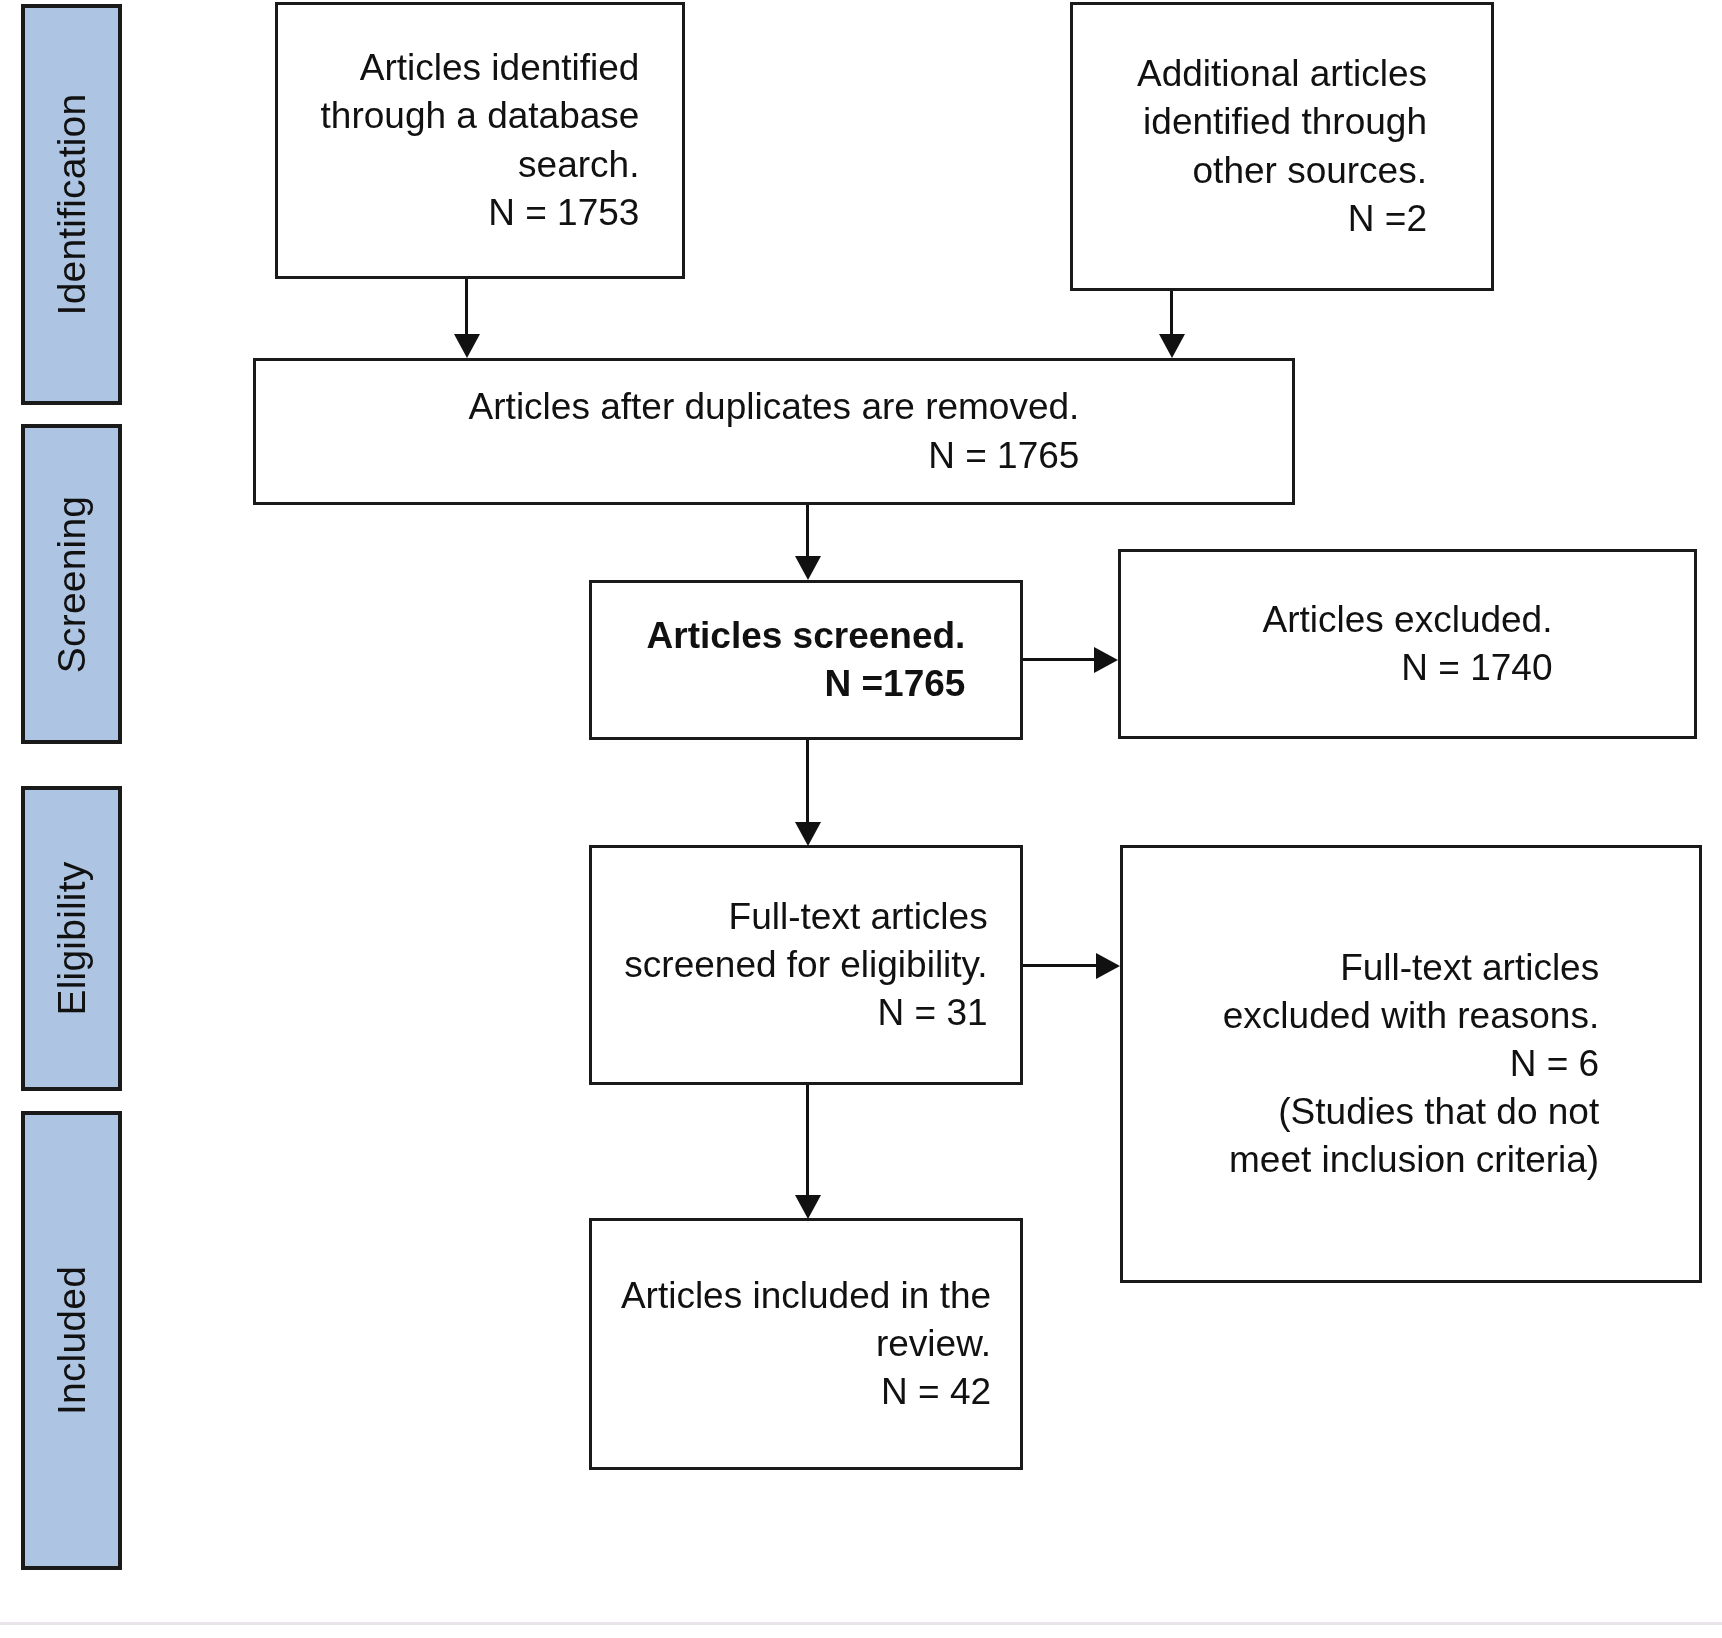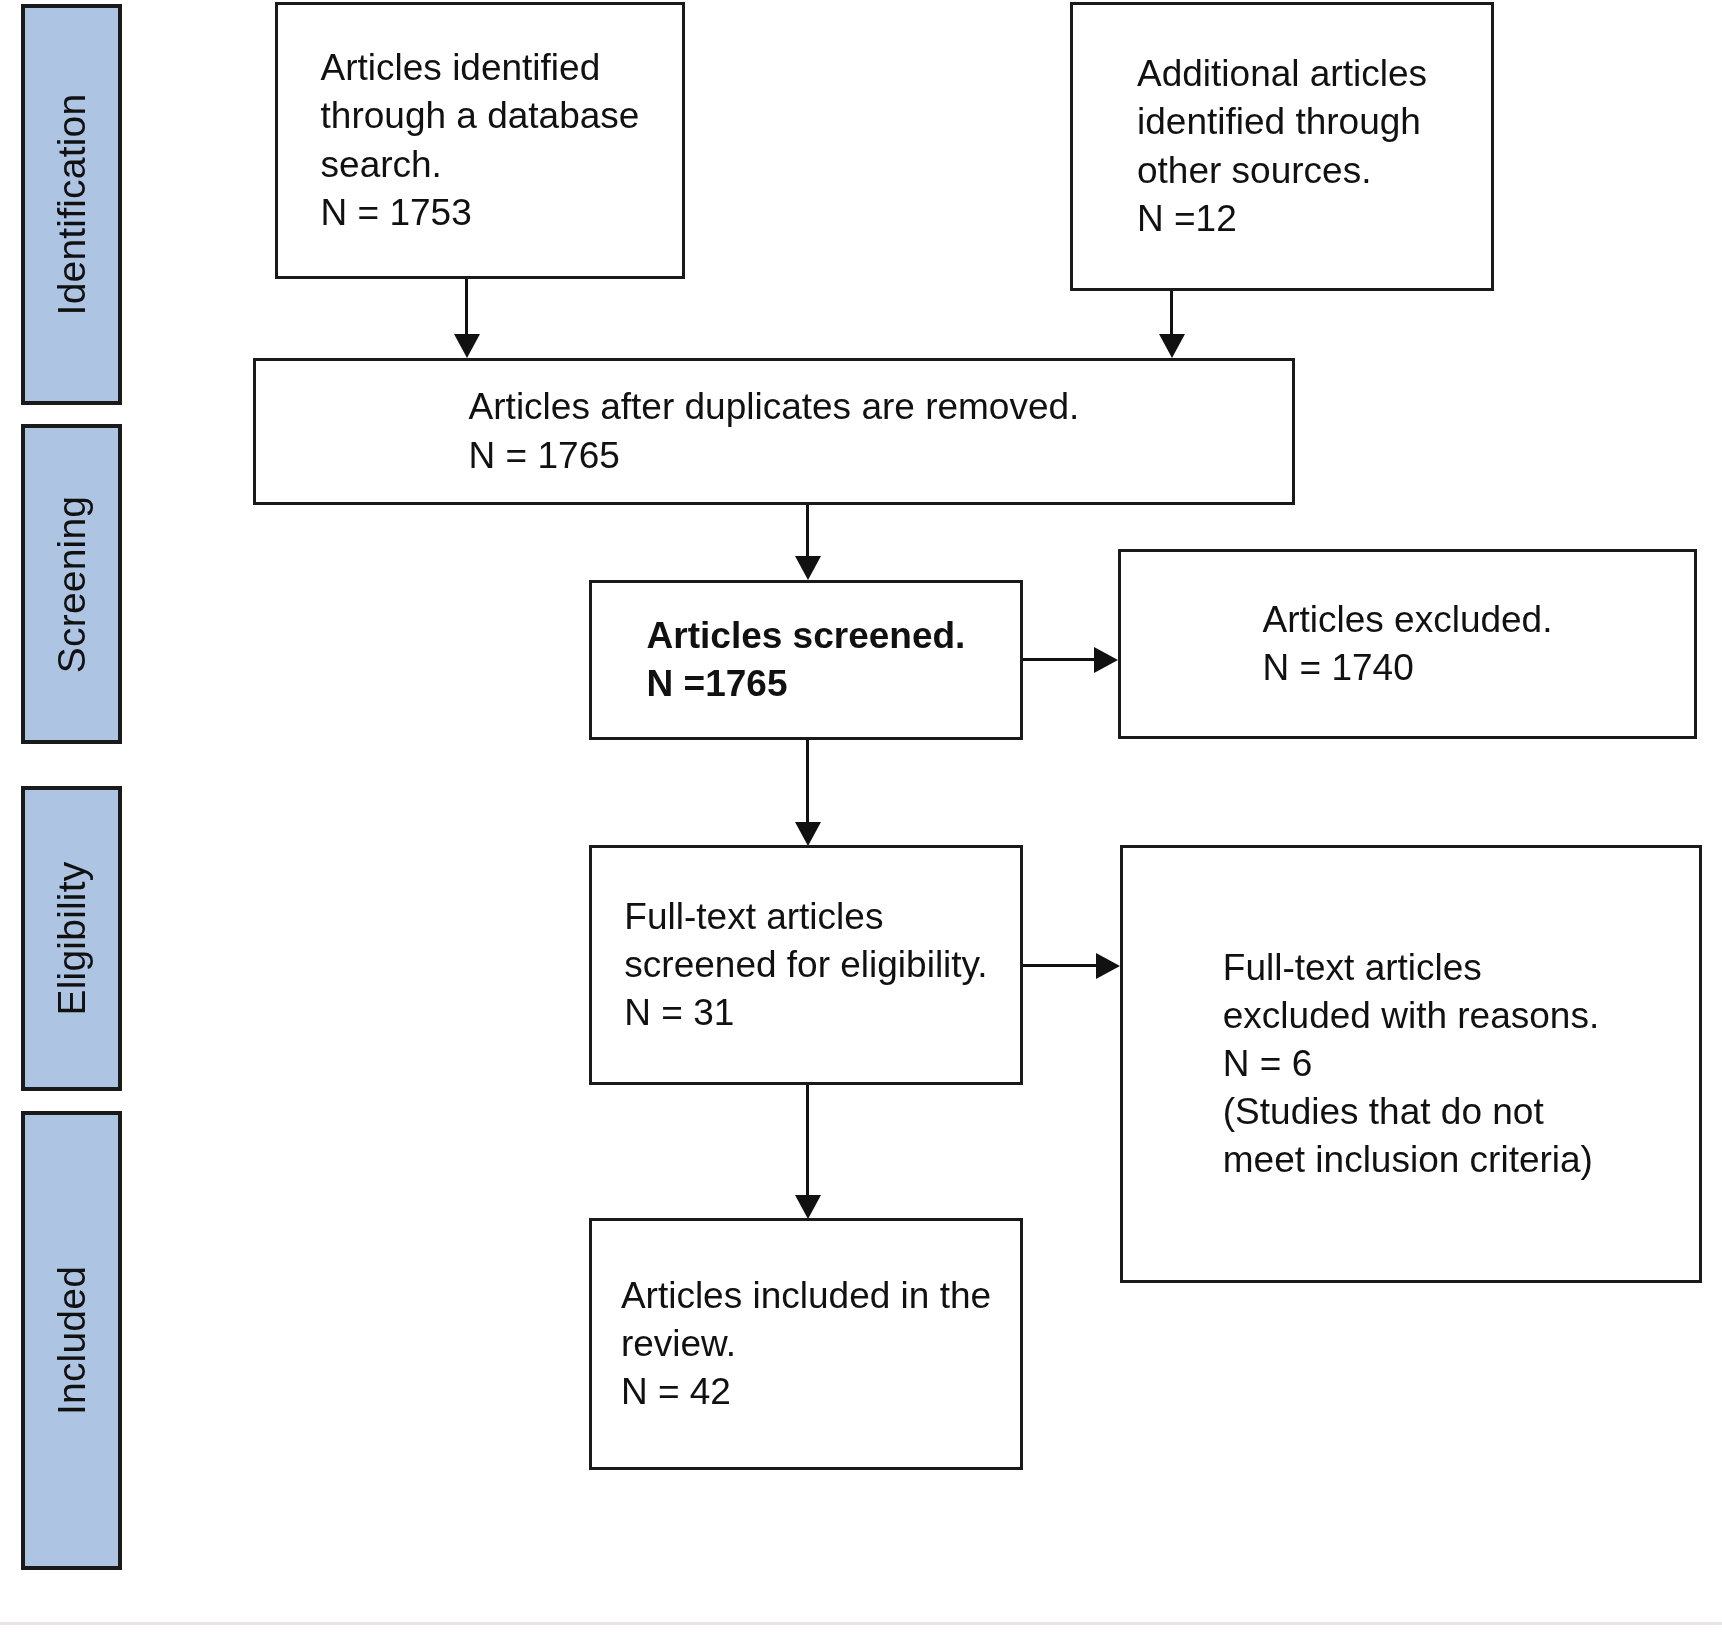--- a/index.html
+++ b/index.html
@@ -39,21 +39,21 @@
 
   
   .flow-box {
     position: absolute;
     background: #ffffff;
     border: 3px solid #1a1a1a;
     box-sizing: border-box;
     display: flex;
     align-items: center;
     justify-content: center;
-    text-align: left;
+    text-align: right;
     padding: 4px 10px;
   }
   .flow-box .box-text {
     font-size: 37px;
     line-height: 1.30;
     color: #111111;
     white-space: pre-line;
   }
 
   
@@ -118,21 +118,21 @@
     <span class="box-text">Articles identified
 through a database
 search.
 N = 1753</span>
   </div>
 
   <div class="flow-box" style="left:1070px; top:2px; width:424px; height:289px;">
     <span class="box-text">Additional articles
 identified through
 other sources.
-N =12</span>
+N =2</span>
   </div>
 
   <div class="vline" style="left:465px; top:279px; height:58px;"></div>
   <div class="arrow-down" style="left:454px; top:334px;"></div>
 
   <div class="vline" style="left:1170px; top:291px; height:46px;"></div>
   <div class="arrow-down" style="left:1159px; top:334px;"></div>
 
   <div class="flow-box" style="left:253px; top:358px; width:1042px; height:147px;">
     <span class="box-text">Articles after duplicates are removed.

